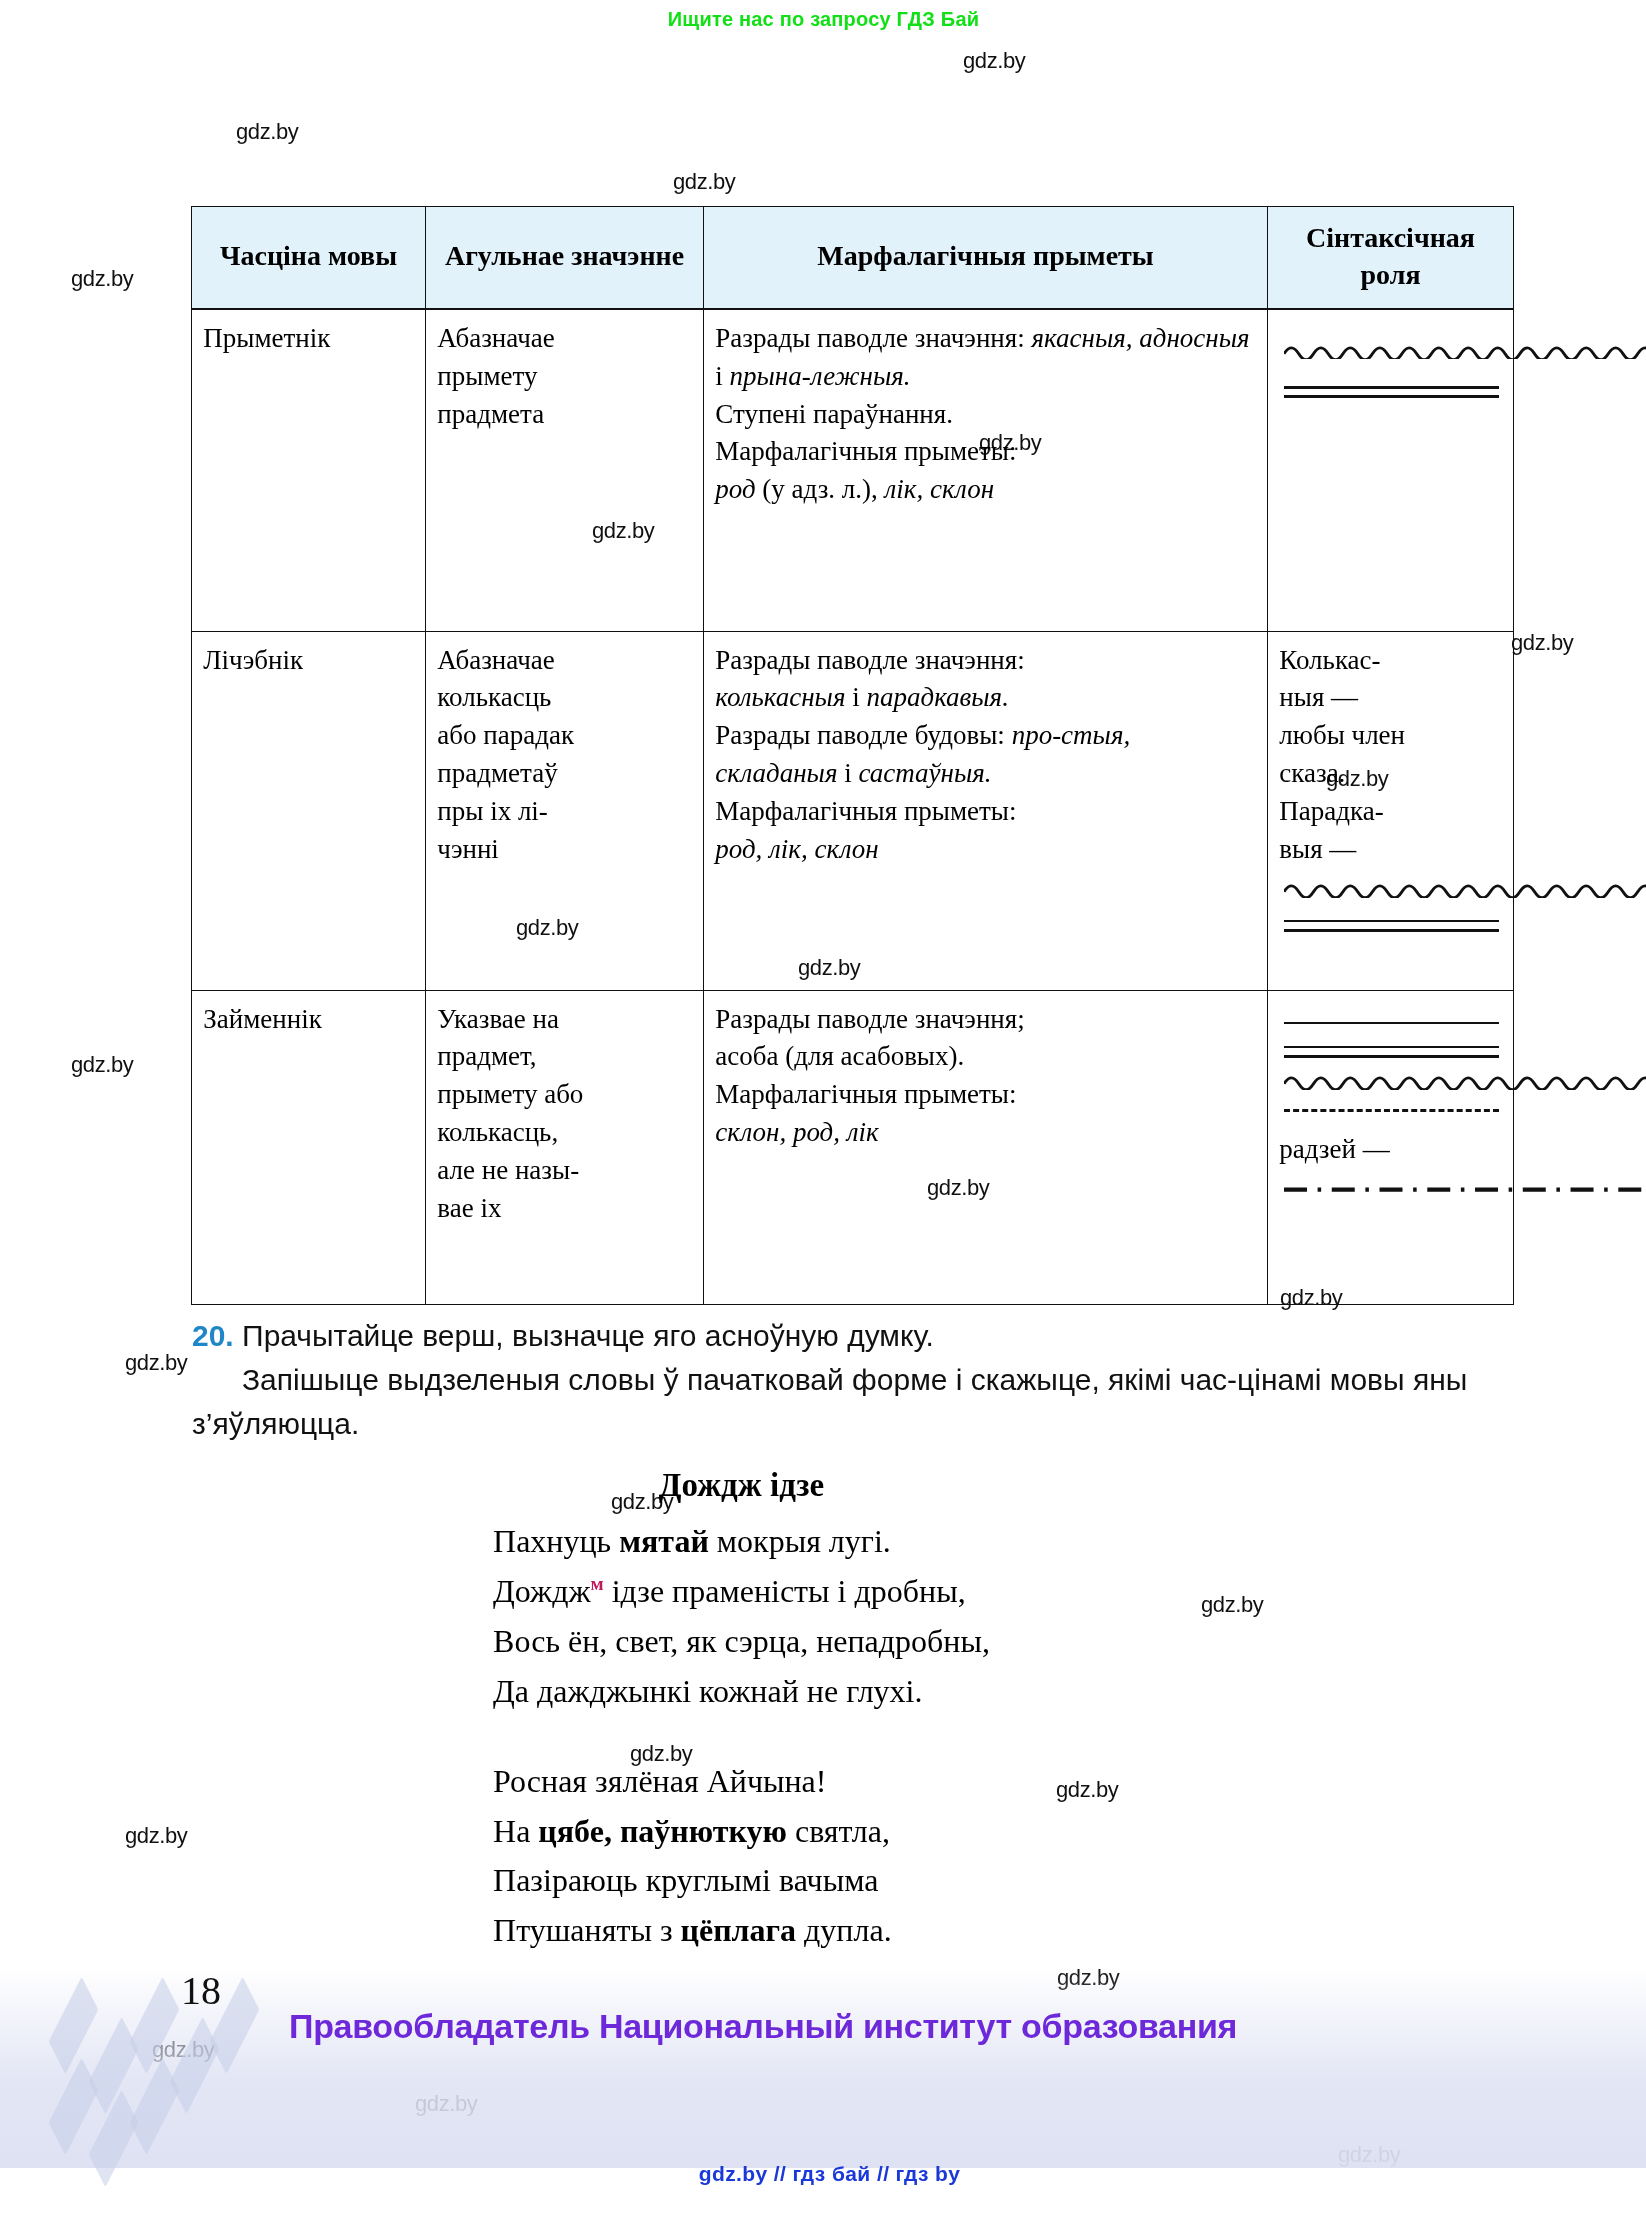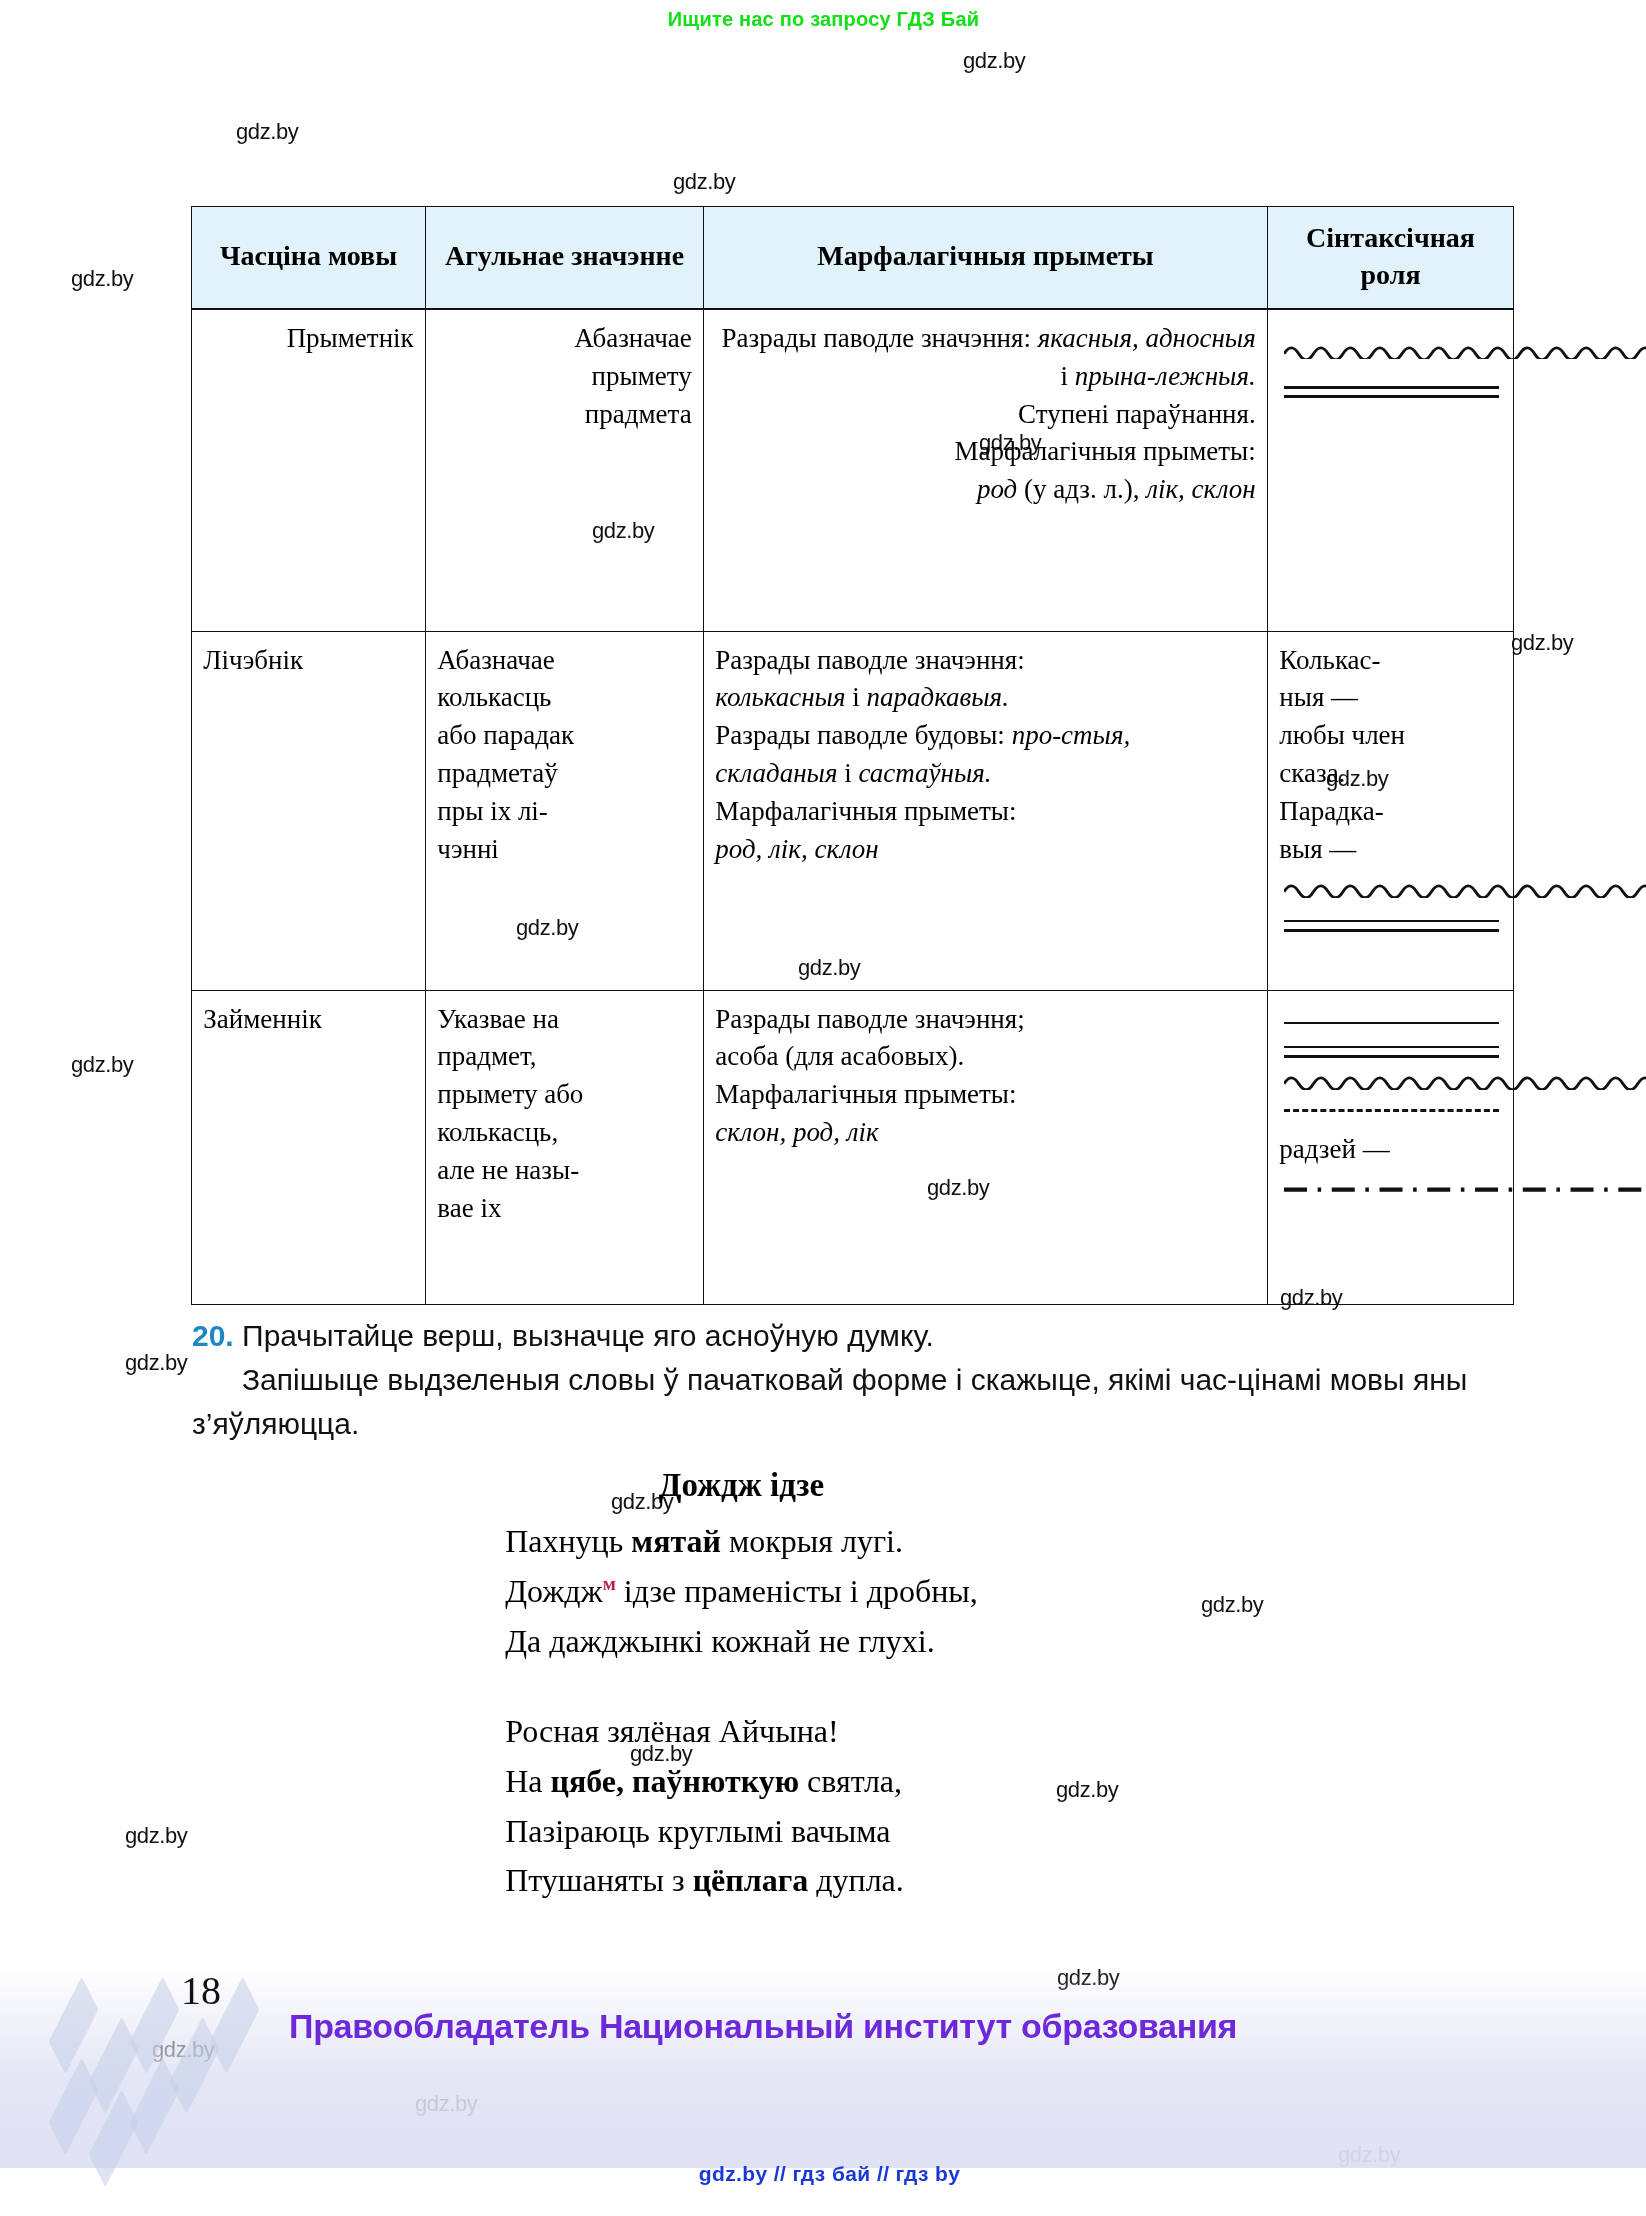--- a/index.html
+++ b/index.html
@@ -90,21 +90,21 @@
   }
   .c1 { width:234px; }
   .c2 { width:278px; }
   .c3 { width:564px; }
   .c4 { width:246px; }
 
   .cell { font-size:27px; line-height:1.40; color:#000; }
   .cell i { font-style:italic; }
   .cell .ln { display:block; }
 
-  .row-pr td { height:322px;text-align:right; }
+  .row-pr td { height:322px; }
   .row-li td { height:359px; }
   .row-za td { height:314px; }
 
   
   .glyphs { padding-top:17.7px; }
   .g { height:29px; position:relative; }
   .g .solid { position:absolute; left:4.8px; right:3.2px; top:11.3px; height:2.4px; background:#111; }
   .g .dbl1 { position:absolute; left:4.8px; right:3.2px; top:6.4px; height:2.4px; background:#111; }
   .g .dbl2 { position:absolute; left:4.8px; right:3.2px; top:15.3px; height:3.2px; background:#111; }
   .g .wave { position:absolute; left:4.8px; right:3.2px; top:4px; height:17.7px; }
@@ -346,20 +346,21 @@
 <div class="poem">
   <div class="title">Дождж ідзе</div>
 
   <div class="stanza">
     <div class="line">
       <span>Пахнуць </span><b>мятай</b><span> мокрыя лугі.</span>
     </div>
     <div class="line">
       <span>Дождж</span><sup class="mark">м</sup><span> ідзе праменісты і дробны,</span>
     </div>
+    <div class="line">Вось ён, свет, як сэрца, непадробны,</div>
     <div class="line">Да дажджынкі кожнай не глухі.</div>
 
     <div class="gap"></div>
 
     <div class="line">Росная зялёная Айчына!</div>
     <div class="line">
       <span>На </span><b>цябе, паўнюткую</b><span> святла,</span>
     </div>
     <div class="line">Пазіраюць круглымі вачыма</div>
     <div class="line">

